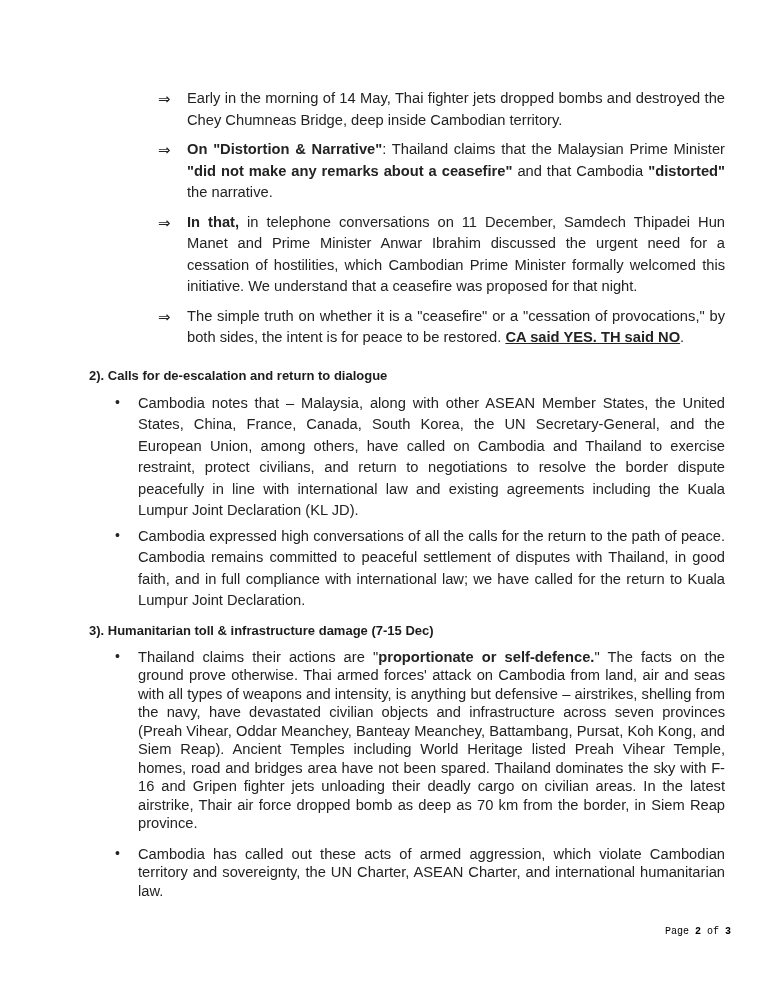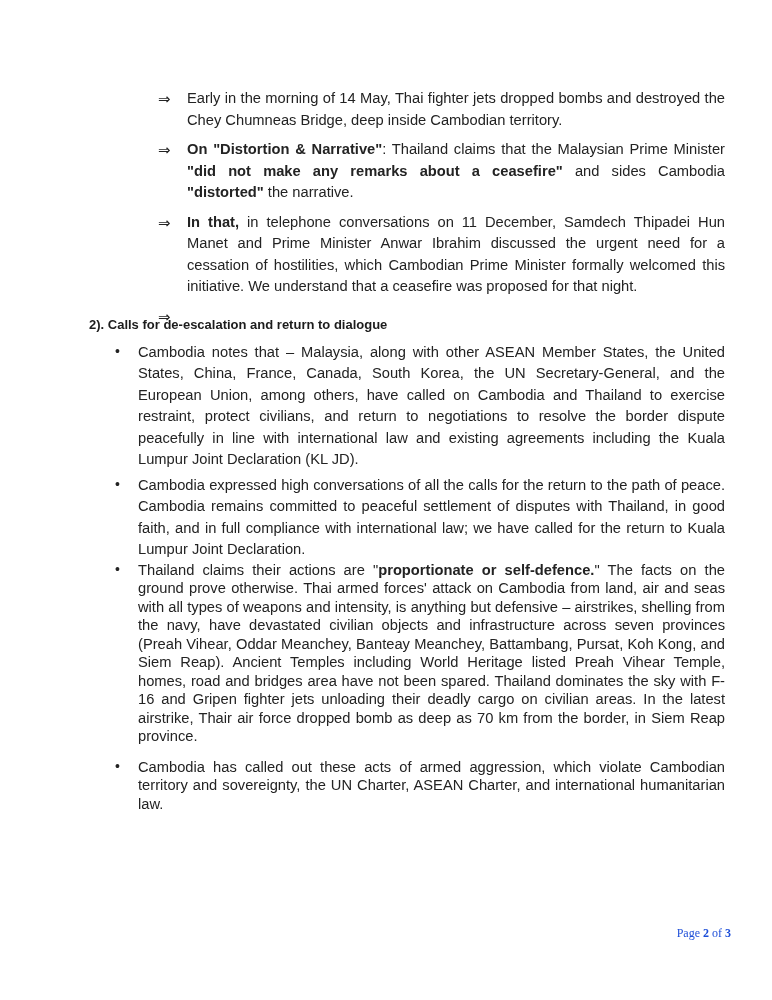--- a/index.html
+++ b/index.html
@@ -33,61 +33,63 @@
   }
   .heading.h2{margin-top:16px;}
   .heading.h3{margin-top:8px;}
   .mb4{margin-bottom:4px;}
   .mb12{margin-bottom:12px;}
   .mb0{margin-bottom:0;}
   .b{font-weight:bold;}
   .u{text-decoration:underline;}
   .footer{
     position:absolute;top:926px;right:41px;
-    font-family:Liberation Serif, serif;
-    font-size:12px;color:#1d4ed8;
+    font-family:Liberation Mono, monospace;
+    font-size:10px;color:#000000;
   }
 </style>
 </head>
 <body>
 
 <div class="page">
   <div class="content">
 
     <div class="para arrow-p">
       <span class="marker">⇒</span>
       <span><span>Early in the morning of 14 May, Thai fighter jets dropped bombs and destroyed the Chey Chumneas Bridge, deep inside Cambodian territory.</span></span>
     </div>
 
     <div class="para arrow-p">
       <span class="marker">⇒</span>
-      <span><span class="b">On "Distortion &amp; Narrative"</span><span>: Thailand claims that the Malaysian Prime Minister </span><span class="b">"did not make any remarks about a ceasefire"</span><span> and sides Cambodia </span><span class="b">"distorted"</span><span> the narrative.</span></span>
+      <span><span class="b">On "Distortion &amp; Narrative"</span><span>: Thailand claims that the Malaysian Prime Minister </span><span class="b">"did not make any remarks about a ceasefire"</span><span> and that Cambodia </span><span class="b">"distorted"</span><span> the narrative.</span></span>
     </div>
 
     <div class="para arrow-p">
       <span class="marker">⇒</span>
       <span><span class="b">In that,</span><span> in telephone conversations on 11 December, Samdech Thipadei Hun Manet and Prime Minister Anwar Ibrahim discussed the urgent need for a cessation of hostilities, which Cambodian Prime Minister formally welcomed this initiative. We understand that a ceasefire was proposed for that night.</span></span>
     </div>
 
     <div class="para arrow-p">
       <span class="marker">⇒</span>
+      <span><span>The simple truth on whether it is a "ceasefire" or a "cessation of provocations," by both sides, the intent is for peace to be restored. </span><span class="b u">CA said YES. TH said NO</span><span>.</span></span>
     </div>
 
     <div class="heading h2">2). Calls for de-escalation and return to dialogue</div>
 
     <div class="para bullet-p mb4">
       <span class="marker">•</span>
       <span><span>Cambodia notes that – Malaysia, along with other ASEAN Member States, the United States, China, France, Canada, South Korea, the UN Secretary-General, and the European Union, among others, have called on Cambodia and Thailand to exercise restraint, protect civilians, and return to negotiations to resolve the border dispute peacefully in line with international law and existing agreements including the Kuala Lumpur Joint Declaration (KL JD).</span></span>
     </div>
 
     <div class="para bullet-p mb0">
       <span class="marker">•</span>
       <span><span>Cambodia expressed high conversations of all the calls for the return to the path of peace. Cambodia remains committed to peaceful settlement of disputes with Thailand, in good faith, and in full compliance with international law; we have called for the return to Kuala Lumpur Joint Declaration.</span></span>
     </div>
 
+    <div class="heading h3">3). Humanitarian toll &amp; infrastructure damage (7-15 Dec)</div>
 
     <div class="para bullet-p compact mb12">
       <span class="marker">•</span>
       <span><span>Thailand claims their actions are "</span><span class="b">proportionate or self-defence.</span><span>" The facts on the ground prove otherwise. Thai armed forces' attack on Cambodia from land, air and seas with all types of weapons and intensity, is anything but defensive – airstrikes, shelling from the navy, have devastated civilian objects and infrastructure across seven provinces (Preah Vihear, Oddar Meanchey, Banteay Meanchey, Battambang, Pursat, Koh Kong, and Siem Reap). Ancient Temples including World Heritage listed Preah Vihear Temple, homes, road and bridges area have not been spared.  Thailand dominates the sky with  F-16 and Gripen fighter jets unloading their deadly cargo on civilian areas. In the latest airstrike, Thair air force dropped bomb  as deep as 70 km from the border, in Siem Reap province.</span></span>
     </div>
 
     <div class="para bullet-p compact mb0">
       <span class="marker">•</span>
       <span><span>Cambodia has called out these acts of armed aggression, which violate Cambodian territory and sovereignty, the UN Charter, ASEAN Charter, and international humanitarian law.</span></span>
     </div>

